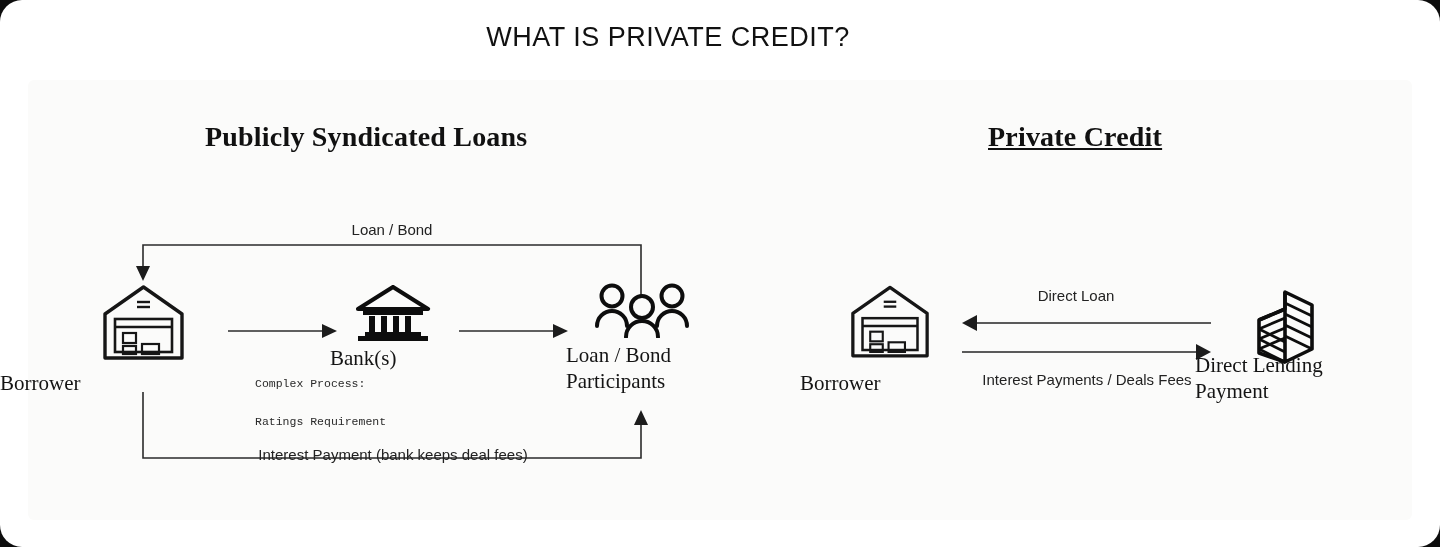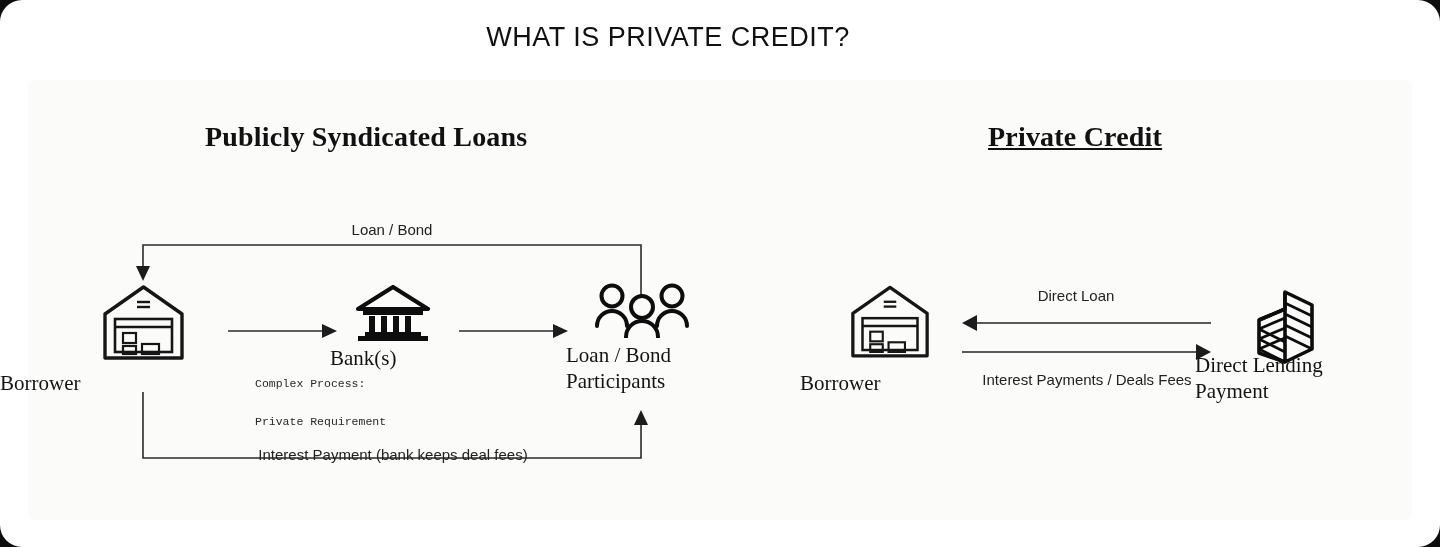--- a/index.html
+++ b/index.html
@@ -183,21 +183,21 @@
   </div>
 
   <div class="node-label" style="left:0px; top:370px; width:287px;">Borrower</div>
   <div class="node-label" style="left:330px; top:345px; width:125px;">Bank(s)</div>
   <div class="node-label" style="left:566px; top:342px; width:150px;">
     <span>Loan / Bond</span><br>
     <span>Participants</span>
   </div>
 
   <div class="sub-label" style="left:255px; top:375px; width:275px;">Complex Process:</div>
-  <div class="sub-label" style="left:255px; top:413px; width:275px;">Private Requirement</div>
+  <div class="sub-label" style="left:255px; top:413px; width:275px;">Ratings Requirement</div>
 
   <div class="flow-label" style="left:302px; top:221px; width:180px;">Loan / Bond</div>
   <div class="flow-label" style="left:243px; top:446px; width:300px;">Interest Payment (bank keeps deal fees)</div>
 
   <div class="icon" style="left:849px; top:284px;">
     <svg width="82" height="78" viewBox="0 0 85 80">
       <path d="M4 30 L42.5 3 L81 30 L81 74 L4 74 Z" fill="none" stroke="#161616" stroke-width="3.4" stroke-linejoin="round"></path>
       <rect x="14" y="35" width="57" height="33" fill="none" stroke="#161616" stroke-width="2.6"></rect>
       <line x1="14" y1="43" x2="71" y2="43" stroke="#161616" stroke-width="2.6"></line>
       <line x1="36" y1="18" x2="49" y2="18" stroke="#161616" stroke-width="2.4"></line>

